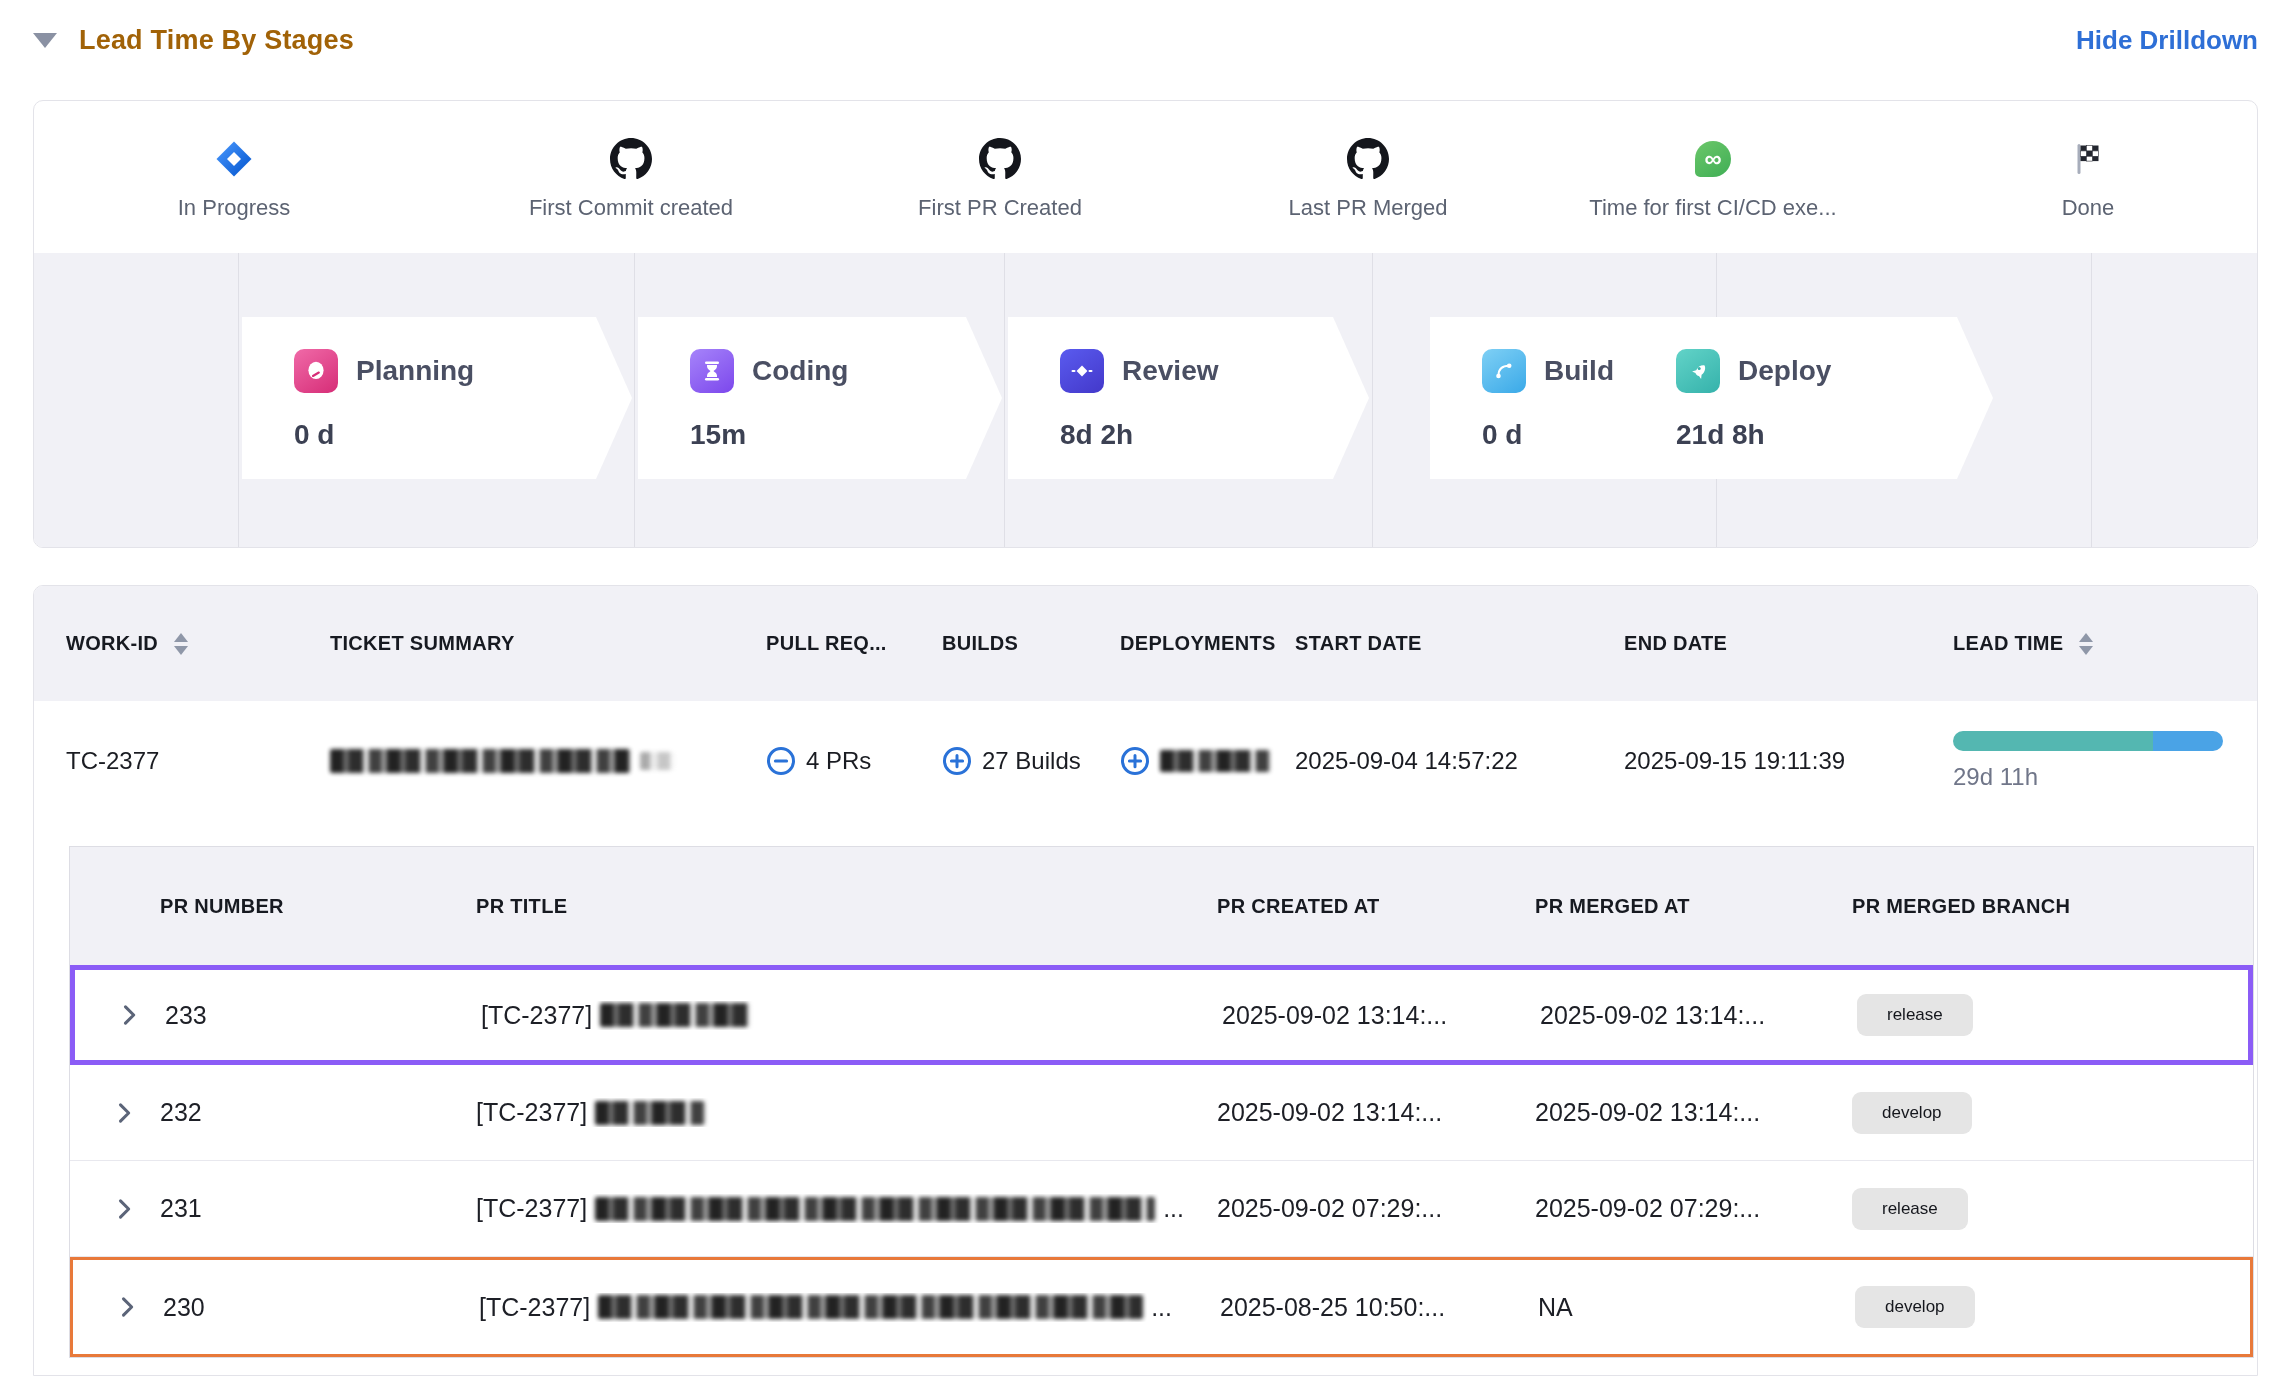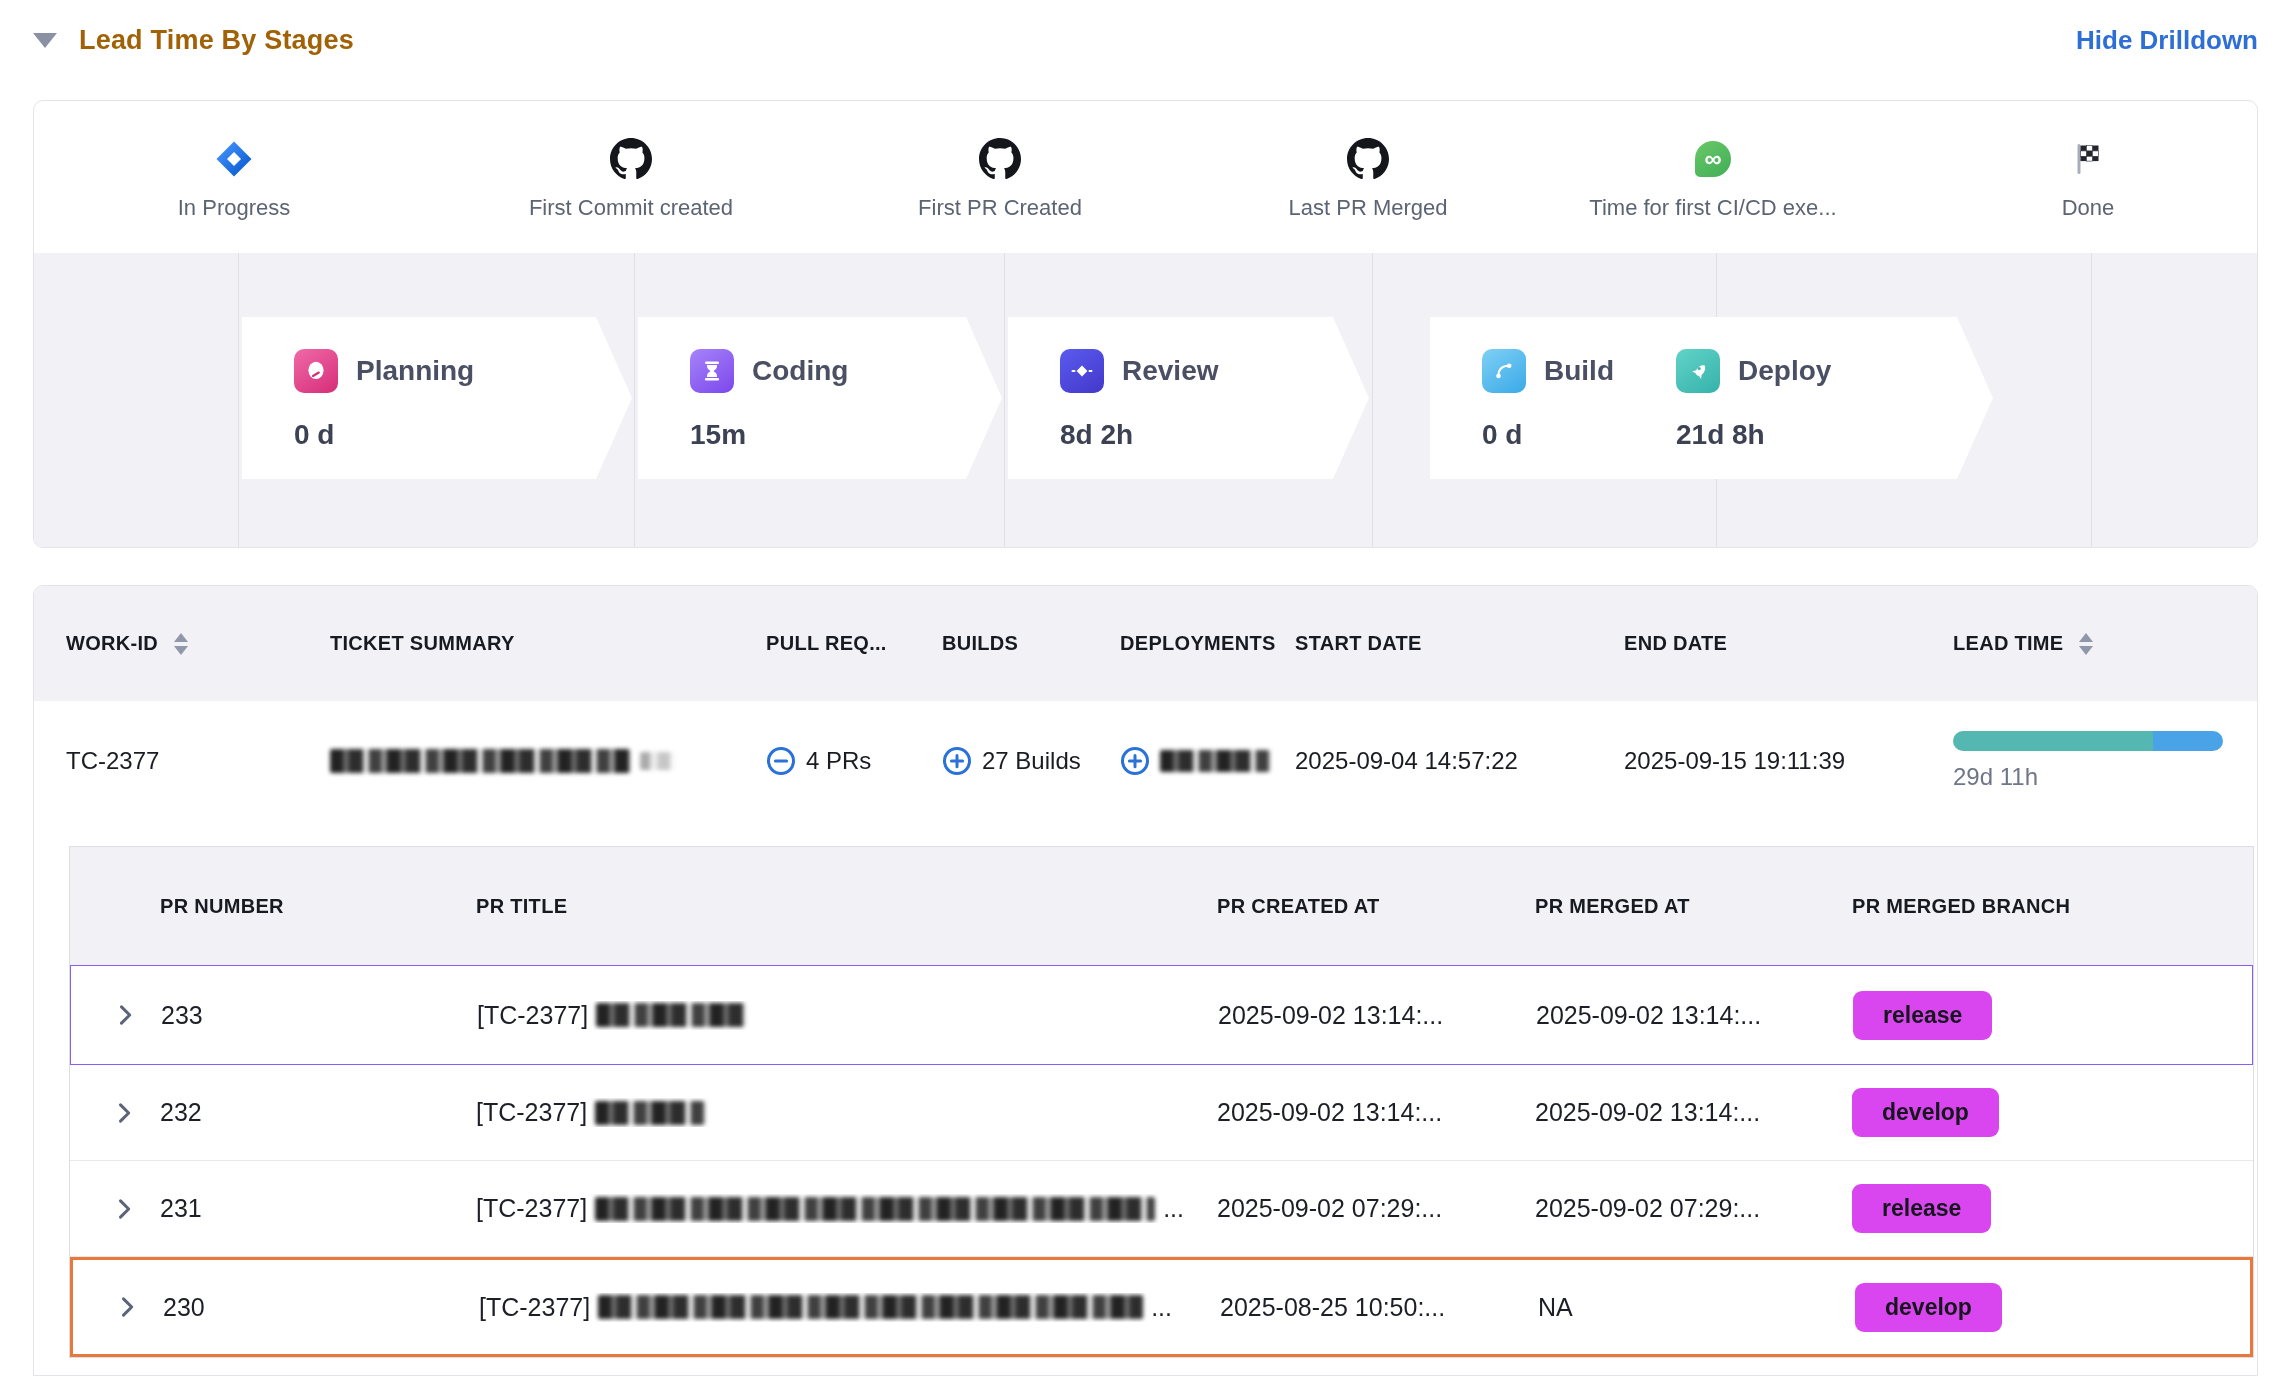--- a/index.html
+++ b/index.html
@@ -66,28 +66,28 @@
     filter:blur(2px); opacity:.92; }
   .redacted.light { background-image:repeating-linear-gradient(90deg,#9c9c9c 0 10px,#e6e6e6 10px 18px,#bdbdbd 18px 30px,#f2f2f2 30px 38px); opacity:.85; }
 
   
   .pr-table { margin:25px 0 0 35px; width:2185px; border:1px solid #dddde4; background:#fff; }
   .pr-grid { display:grid; grid-template-columns:90px 316px 741px 318px 317px 1fr; align-items:center; }
   .pr-header { background:#f1f1f6; height:118px; }
   .pr-header .hcell { align-items:center; }
   .pr-row { height:96px; background:#fff; border-bottom:1px solid #e8e8ee; cursor:pointer; }
   .pr-row:last-child { border-bottom:none; }
-  .pr-row.hl-blue { border:1px solid #8b5cf6; height:100px; }
+  .pr-row.hl-blue { border:5px solid #8b5cf6; height:100px; }
   .pr-row.hl-orange { border:3px solid #e8793a; height:100px; }
   .row-chevron { display:flex; justify-content:flex-end; padding-right:22px; }
   .pr-num { font-size:25px; color:#1d1f26; }
   .pr-title { font-size:25px; color:#1d1f26; white-space:nowrap; overflow:hidden; display:flex; align-items:center; gap:8px; }
   .pr-date { font-size:25px; color:#1d1f26; }
-  .branch-badge { display:inline-block; background:#d946ef; color:#15171d; font-size:23px;
-    padding:11px 30px; border-radius:9px;font-weight:bold; }
+  .branch-badge { display:inline-block; background:#e5e5e5; color:#15171d; font-size:17px;
+    padding:11px 30px; border-radius:9px; }
 
   svg { display:block; }
 </style>
 </head>
 <body>
 
 <div class="page">
 
   <div class="top-header">
     <div class="collapse-tri"></div>

